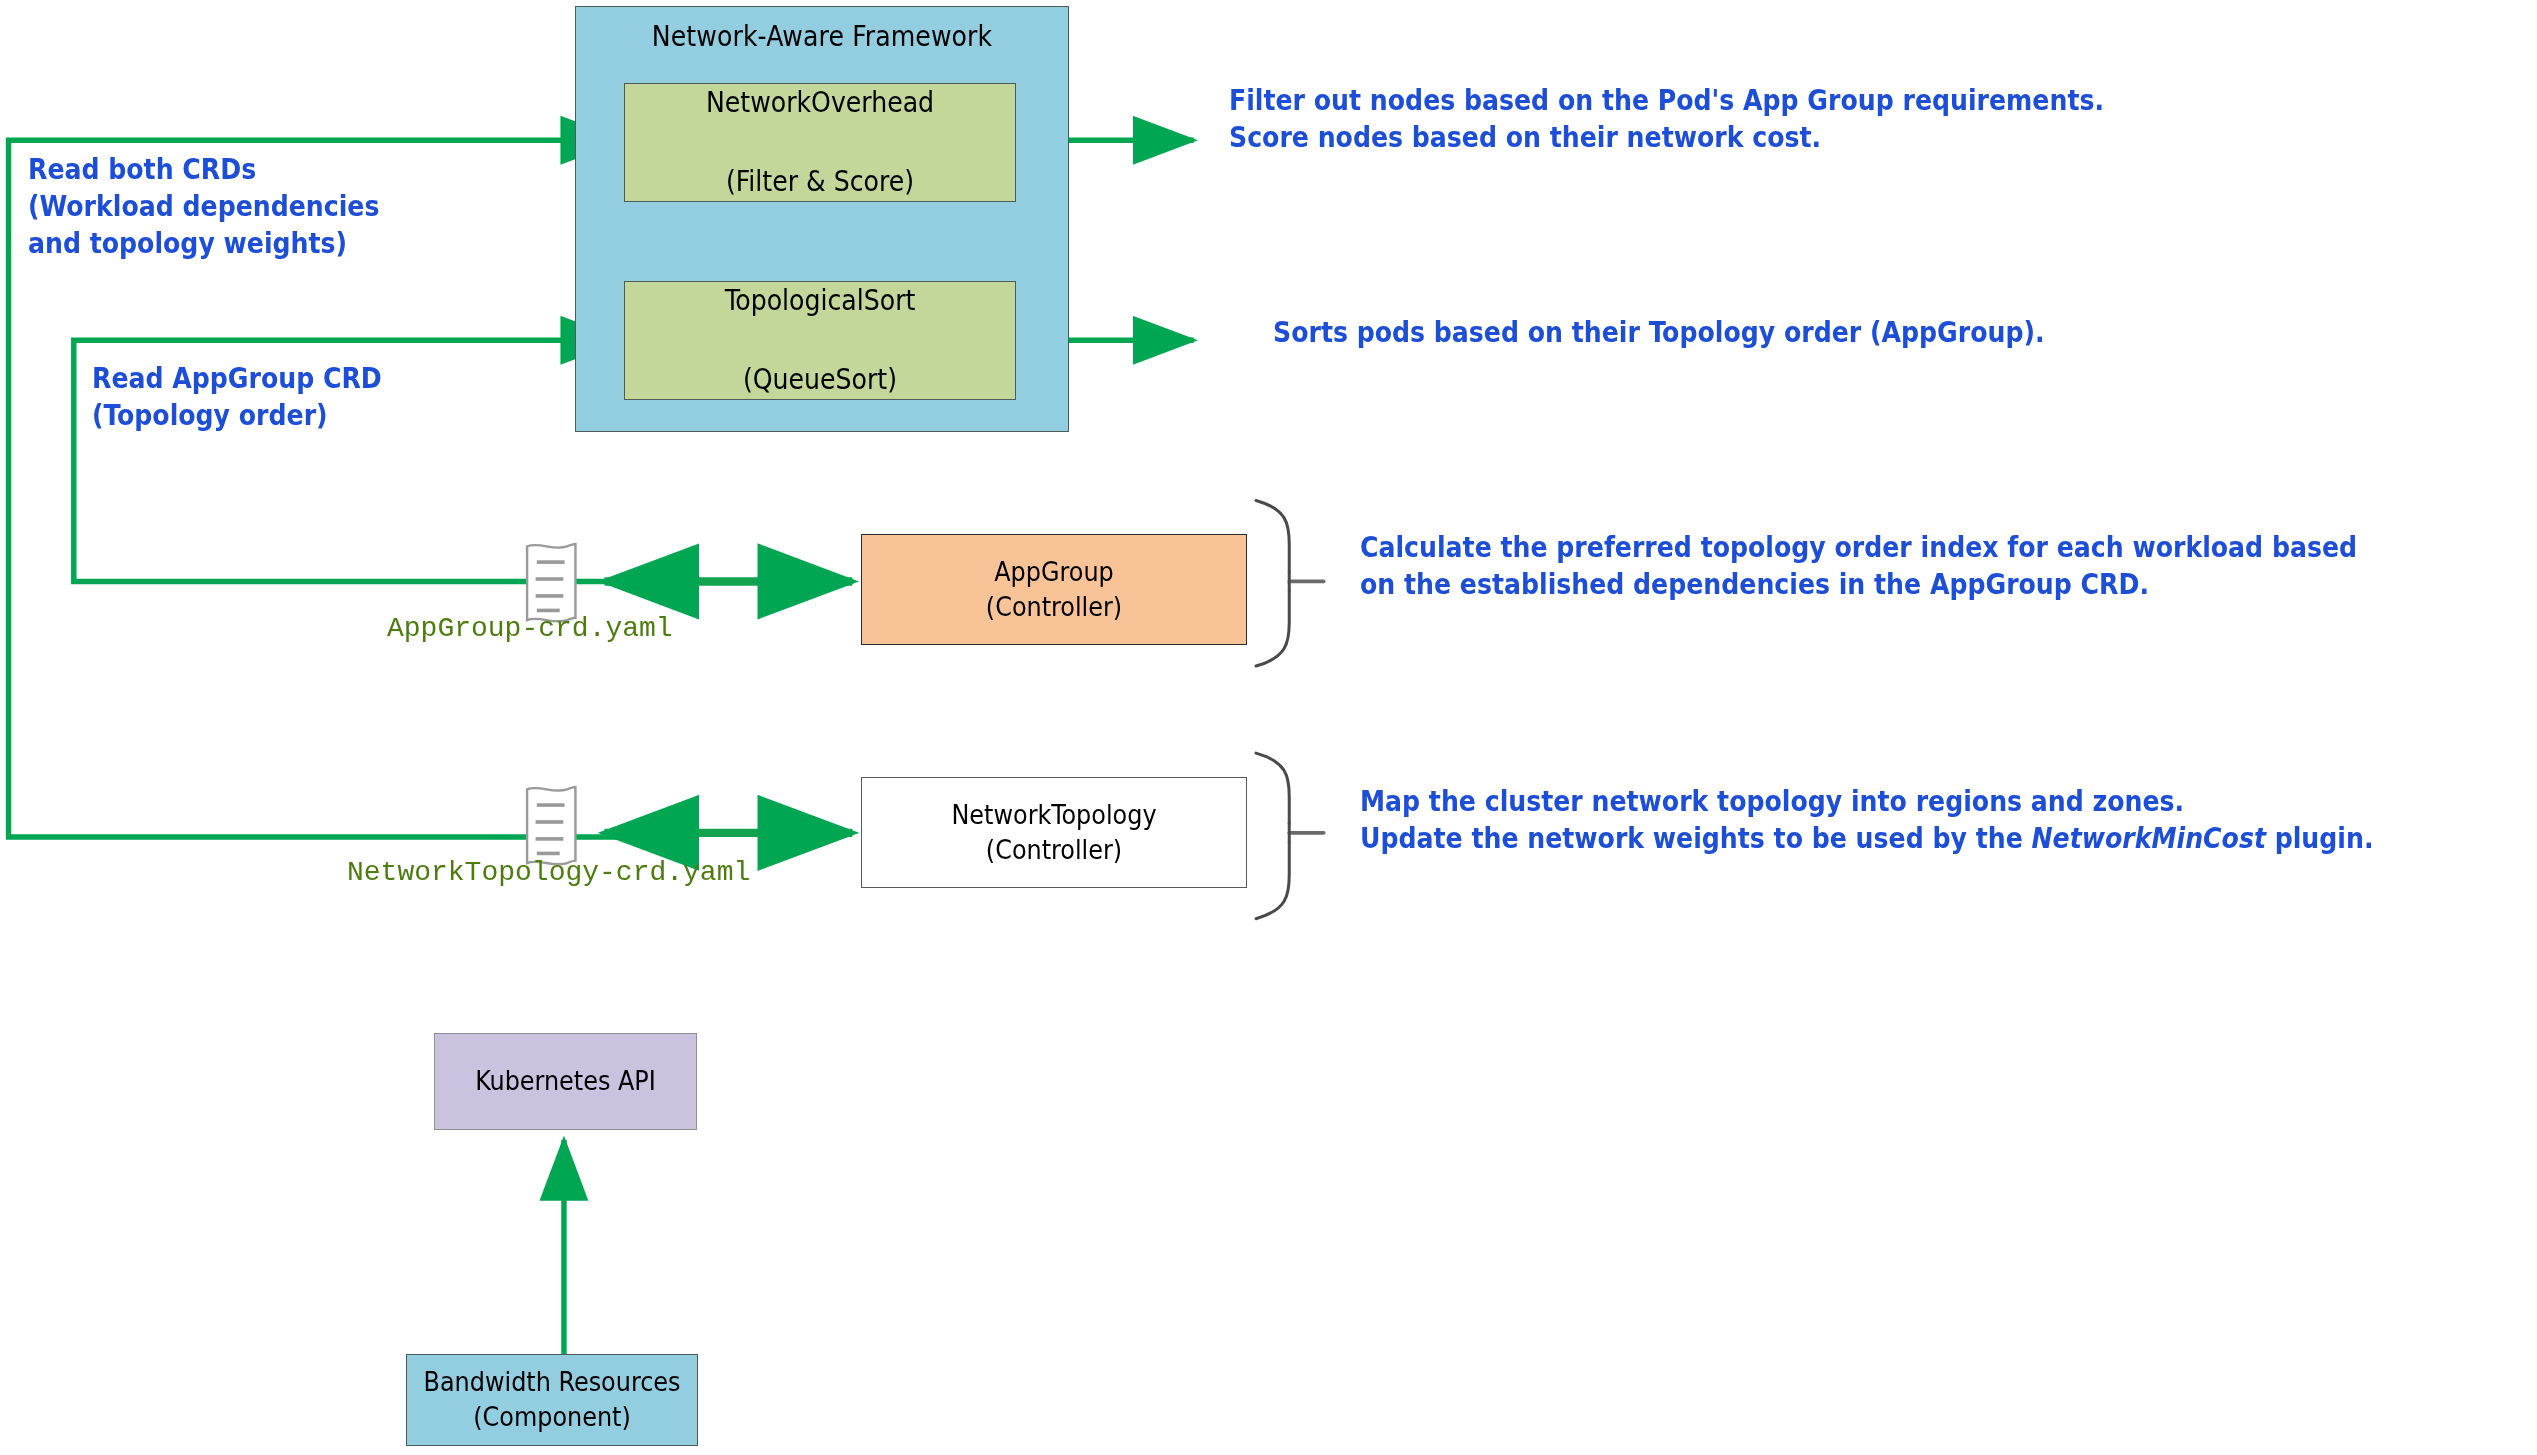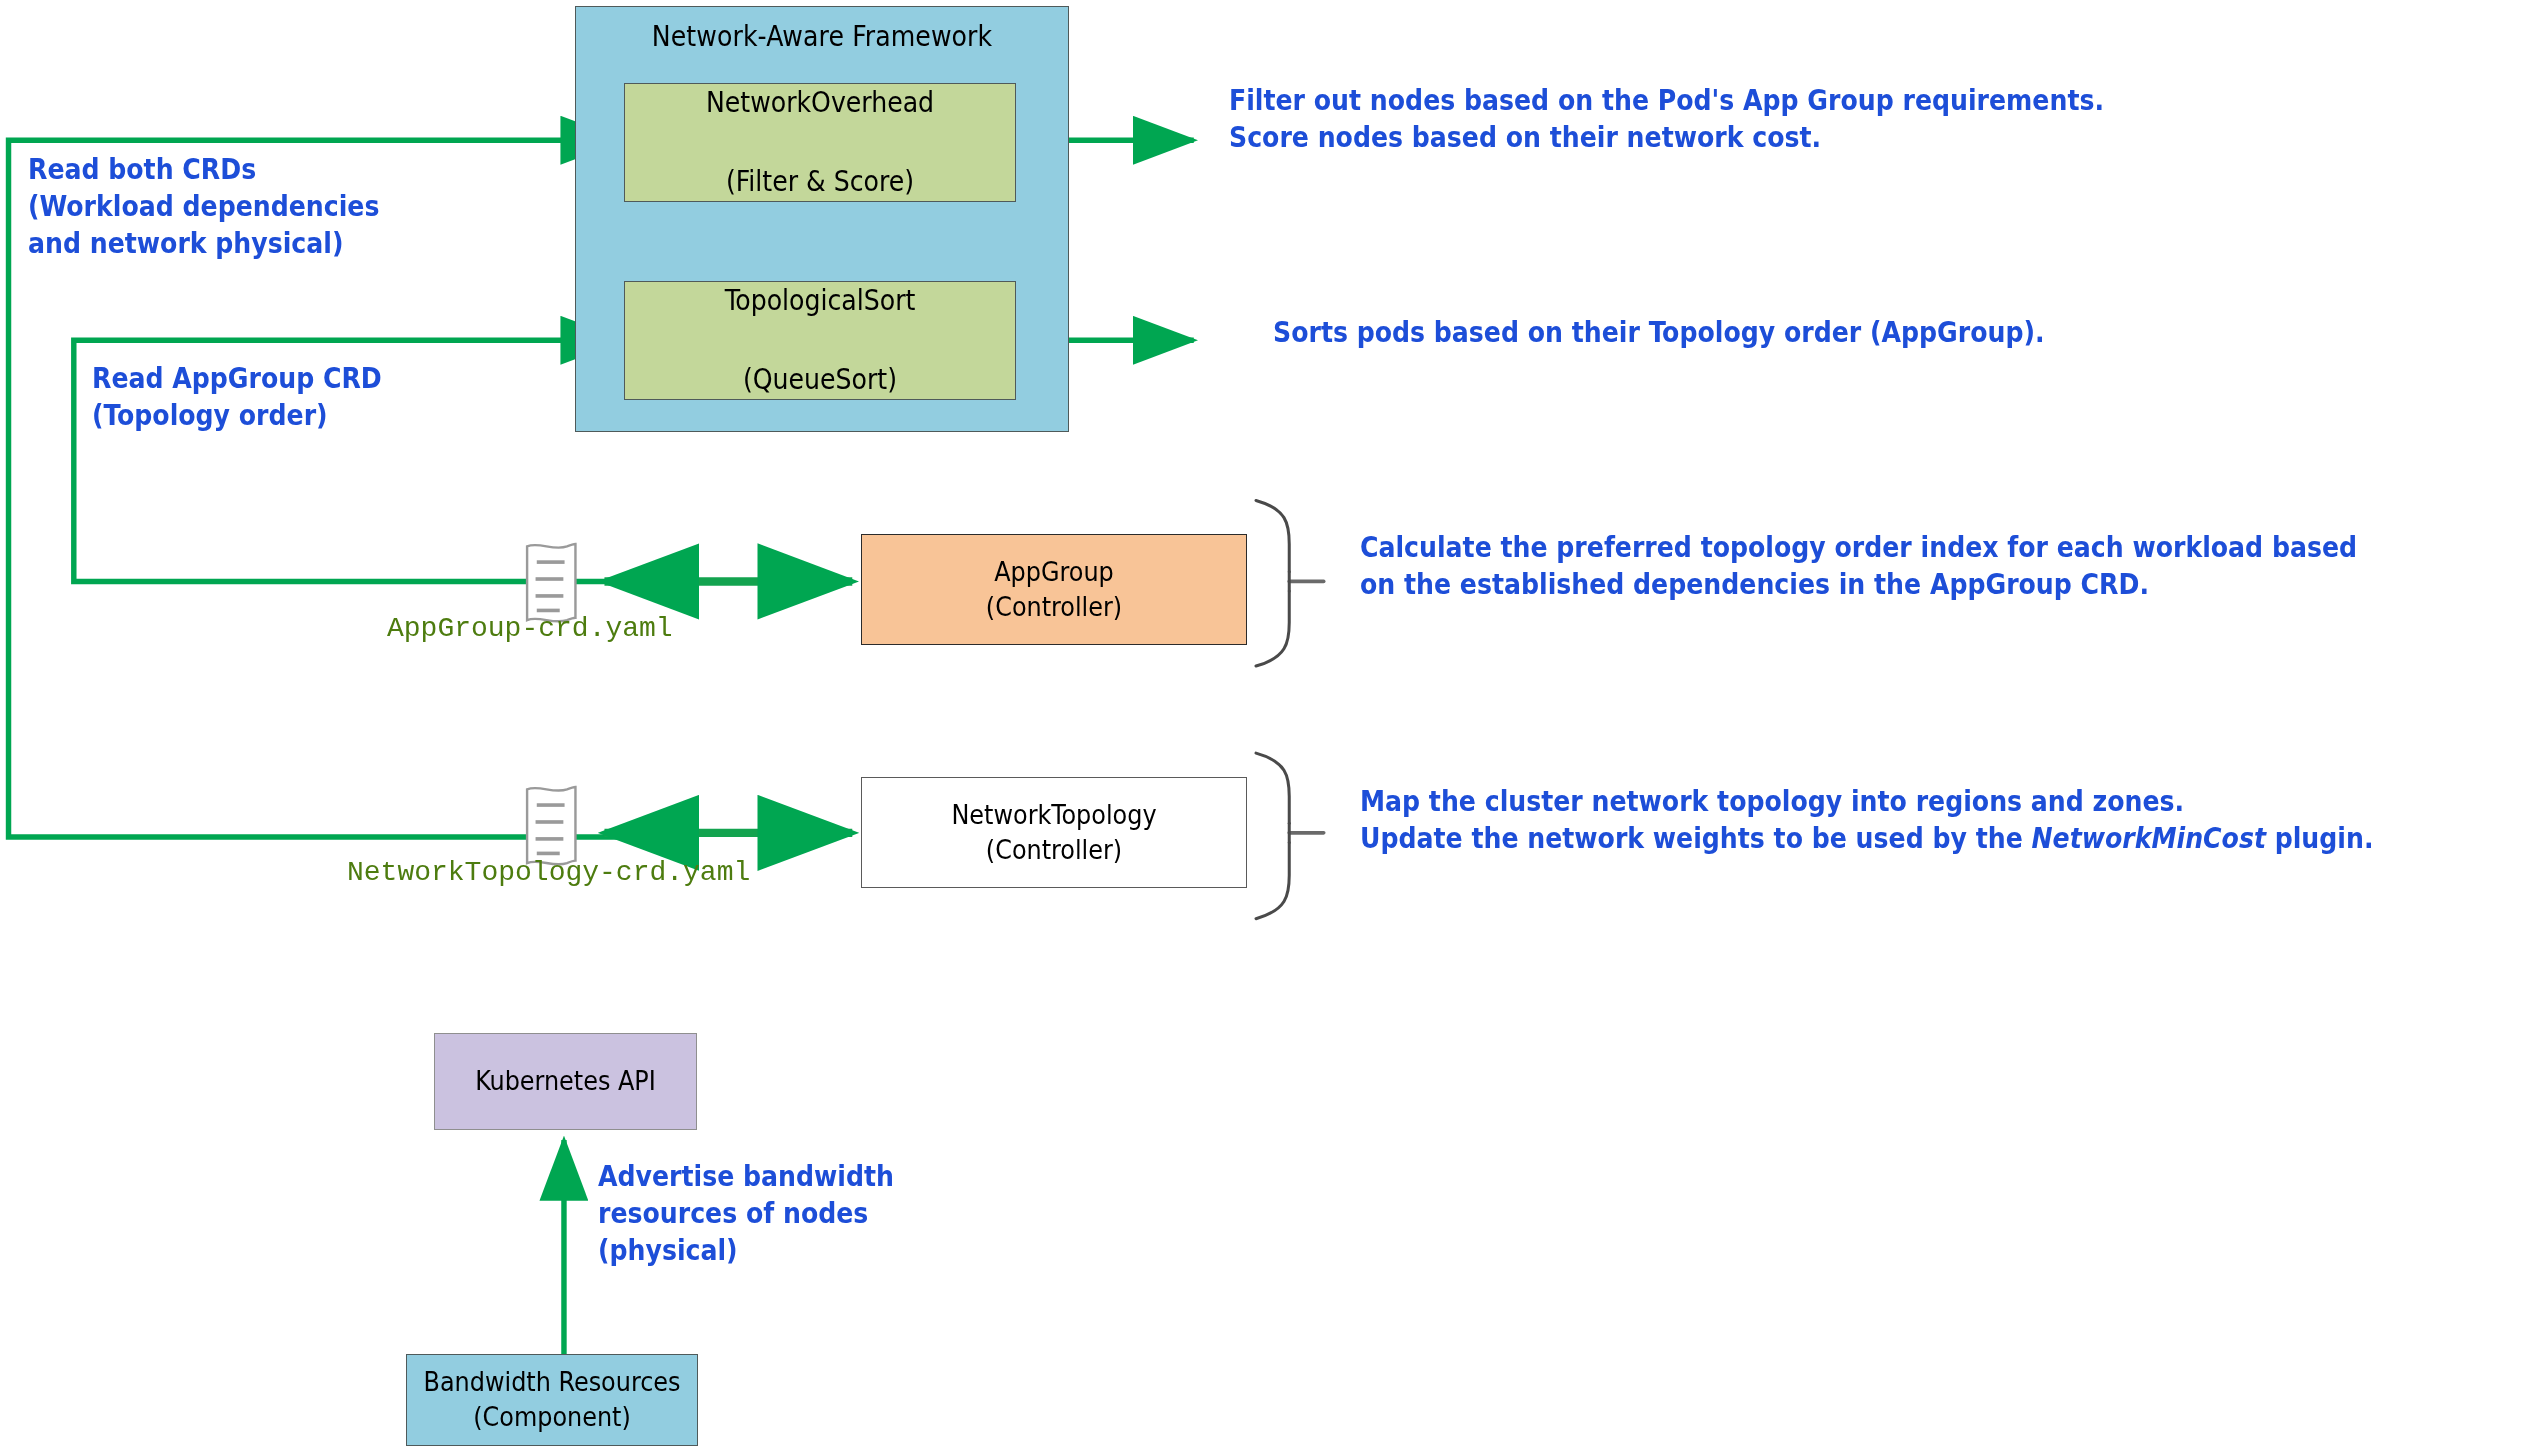--- a/index.html
+++ b/index.html
@@ -225,21 +225,21 @@
   </div>
 
   <div class="node" id="node-bandwidth-resources">
     <span class="ln">Bandwidth Resources</span>
     <span class="ln">(Component)</span>
   </div>
 
   <div class="text-block" id="txt-read-both">
     <span class="ln">Read both CRDs</span>
     <span class="ln">(Workload dependencies</span>
-    <span class="ln">and network physical)</span>
+    <span class="ln">and topology weights)</span>
   </div>
 
   <div class="text-block" id="txt-read-appgrp">
     <span class="ln">Read AppGroup CRD</span>
     <span class="ln">(Topology order)</span>
   </div>
 
   <div class="text-block" id="txt-out-overhead">
     <span class="ln">Filter out nodes based on the Pod's App Group requirements.</span>
     <span class="ln">Score nodes based on their network cost.</span>
@@ -252,20 +252,15 @@
   <div class="text-block" id="txt-appgroup-desc">
     <span class="ln">Calculate the preferred topology order index for each workload based</span>
     <span class="ln">on the established dependencies in the AppGroup CRD.</span>
   </div>
 
   <div class="text-block" id="txt-nettopo-desc">
     <span class="ln">Map the cluster network topology into regions and zones.</span>
     <span class="ln"><span>Update the network weights to be used by the </span><span class="em">NetworkMinCost</span><span> plugin.</span></span>
   </div>
 
-  <div class="text-block" id="txt-advertise">
-    <span class="ln">Advertise bandwidth</span>
-    <span class="ln">resources of nodes</span>
-    <span class="ln">(physical)</span>
-  </div>
 
 </div>
 
 
 </body></html>

